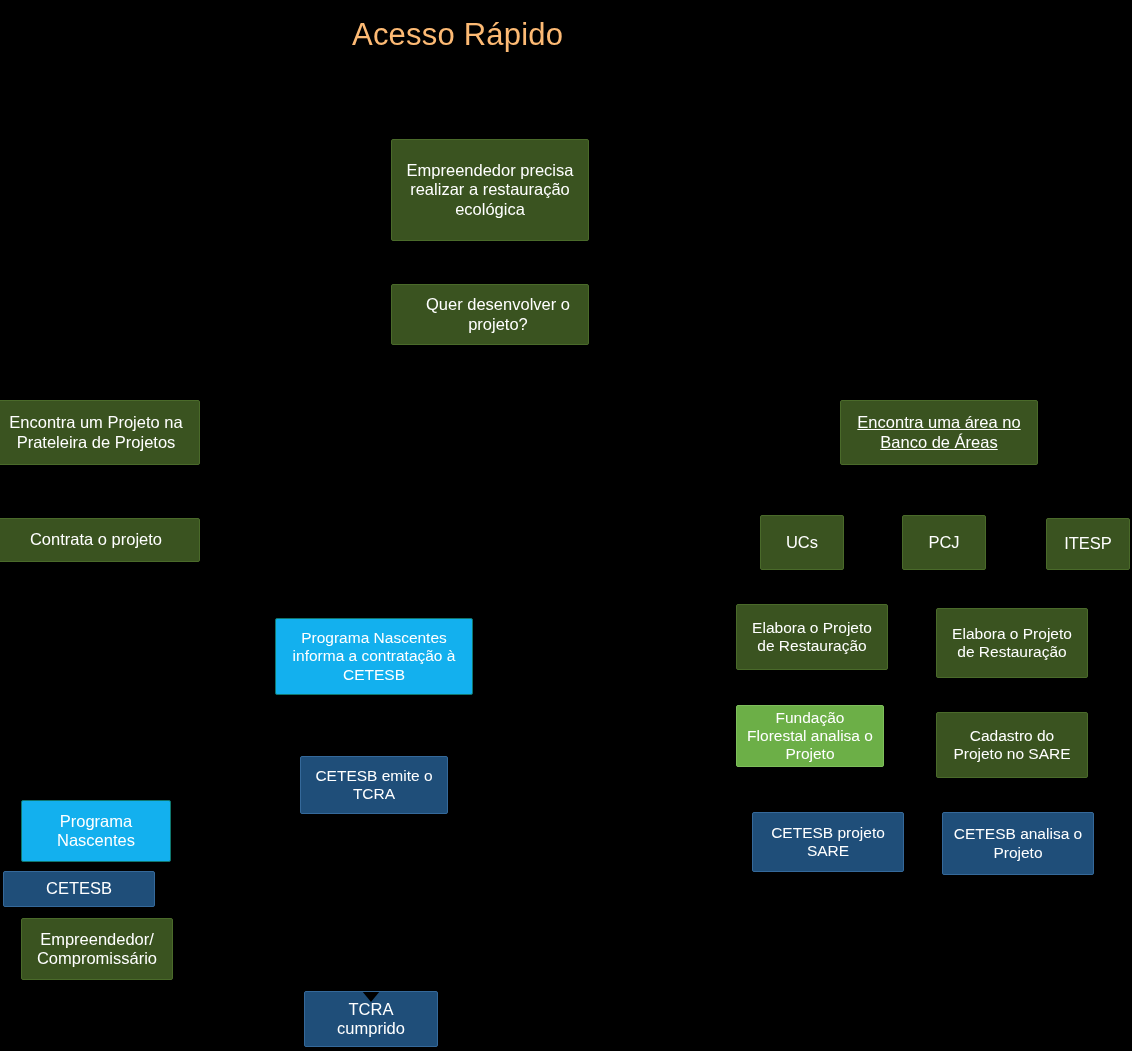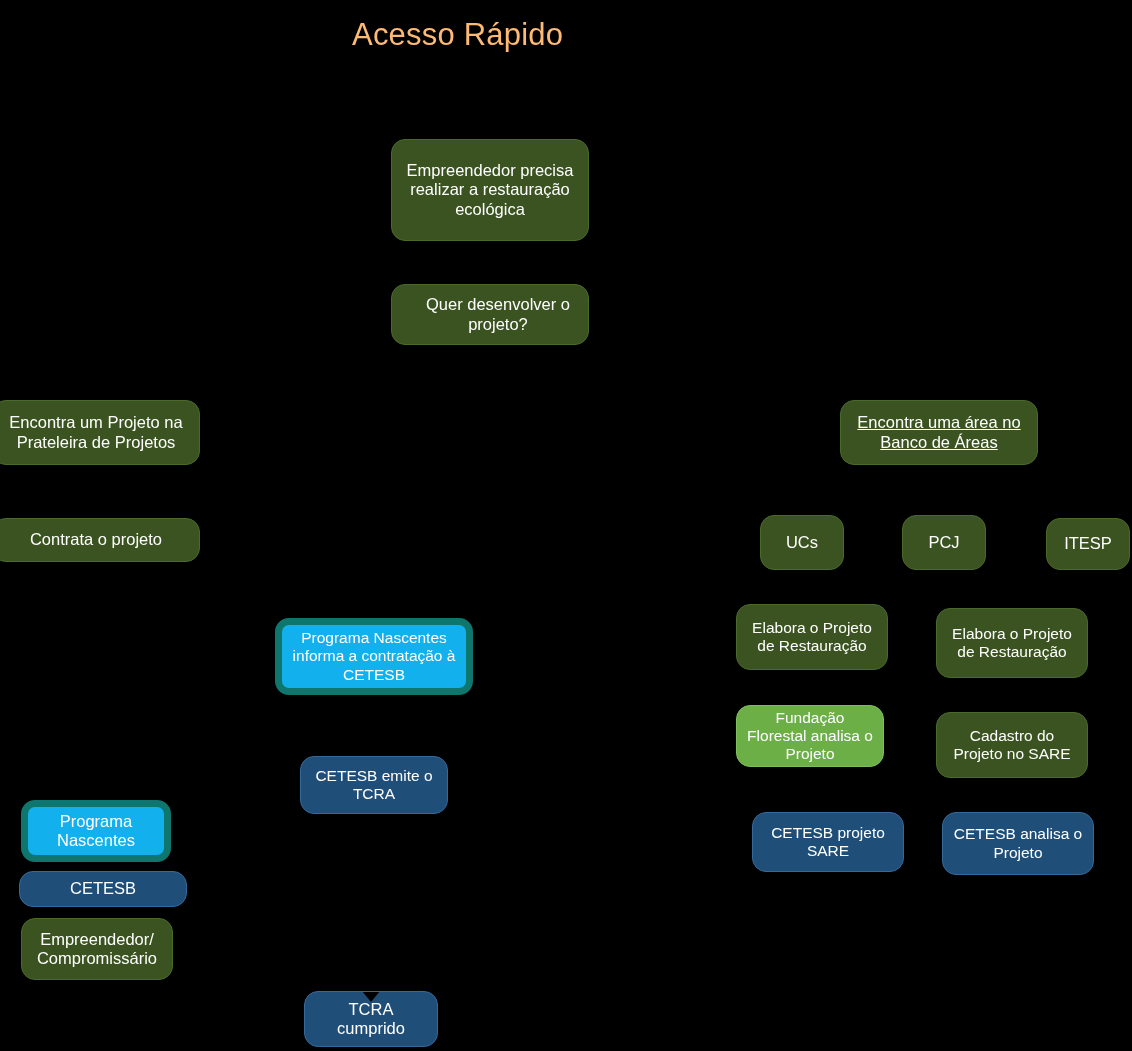--- a/index.html
+++ b/index.html
@@ -38,38 +38,38 @@
 
   
   .node {
     position: absolute;
     box-sizing: border-box;
     display: flex;
     align-items: center;
     justify-content: center;
     text-align: center;
     color: #FFFFFF;
-    border-radius: 14px;
+    border-radius: 2px;
     padding: 4px 8px;
     line-height: 1.18;
     white-space: pre-line;
     overflow: hidden;
   }
 
   .node.green {
     background: #3A5320;
     border: 1px solid #4A6A2A;
   }
   .node.lightgreen {
     background: #6CAF47;
     border: 1px solid #7EBE5B;
   }
   .node.cyan {
     background: #13B0EE;
-    border: 7px solid #0f766e;
+    border: 1px solid #0f766e;
   }
   .node.navy {
     background: #1F4E79;
     border: 1px solid #2E6architecture;
     border: 1px solid #35699A;
   }
 
   
   .fs16 { font-size: 16.5px; }
   .fs15 { font-size: 15.5px; }
@@ -133,19 +133,19 @@
 
   <div class="node navy fs16" style="left:304px; top:991px; width:134px; height:56px;">
     <span class="notch"></span>
     <span>TCRA cumprido</span>
   </div>
 
   <div class="legend-group" style="left:0; top:0;">
 
     <div class="node cyan fs16" style="left:21px; top:800px; width:150px; height:62px;">Programa Nascentes</div>
 
-    <div class="node navy fs16" style="left:19px; top:871px; width:168px; height:36px;">CETESB</div>
+    <div class="node navy fs16" style="left:3px; top:871px; width:152px; height:36px;">CETESB</div>
 
     <div class="node green fs16" style="left:21px; top:918px; width:152px; height:62px;">Empreendedor/ Compromissário</div>
 
   </div>
 
 </div>
 
 </body></html>

